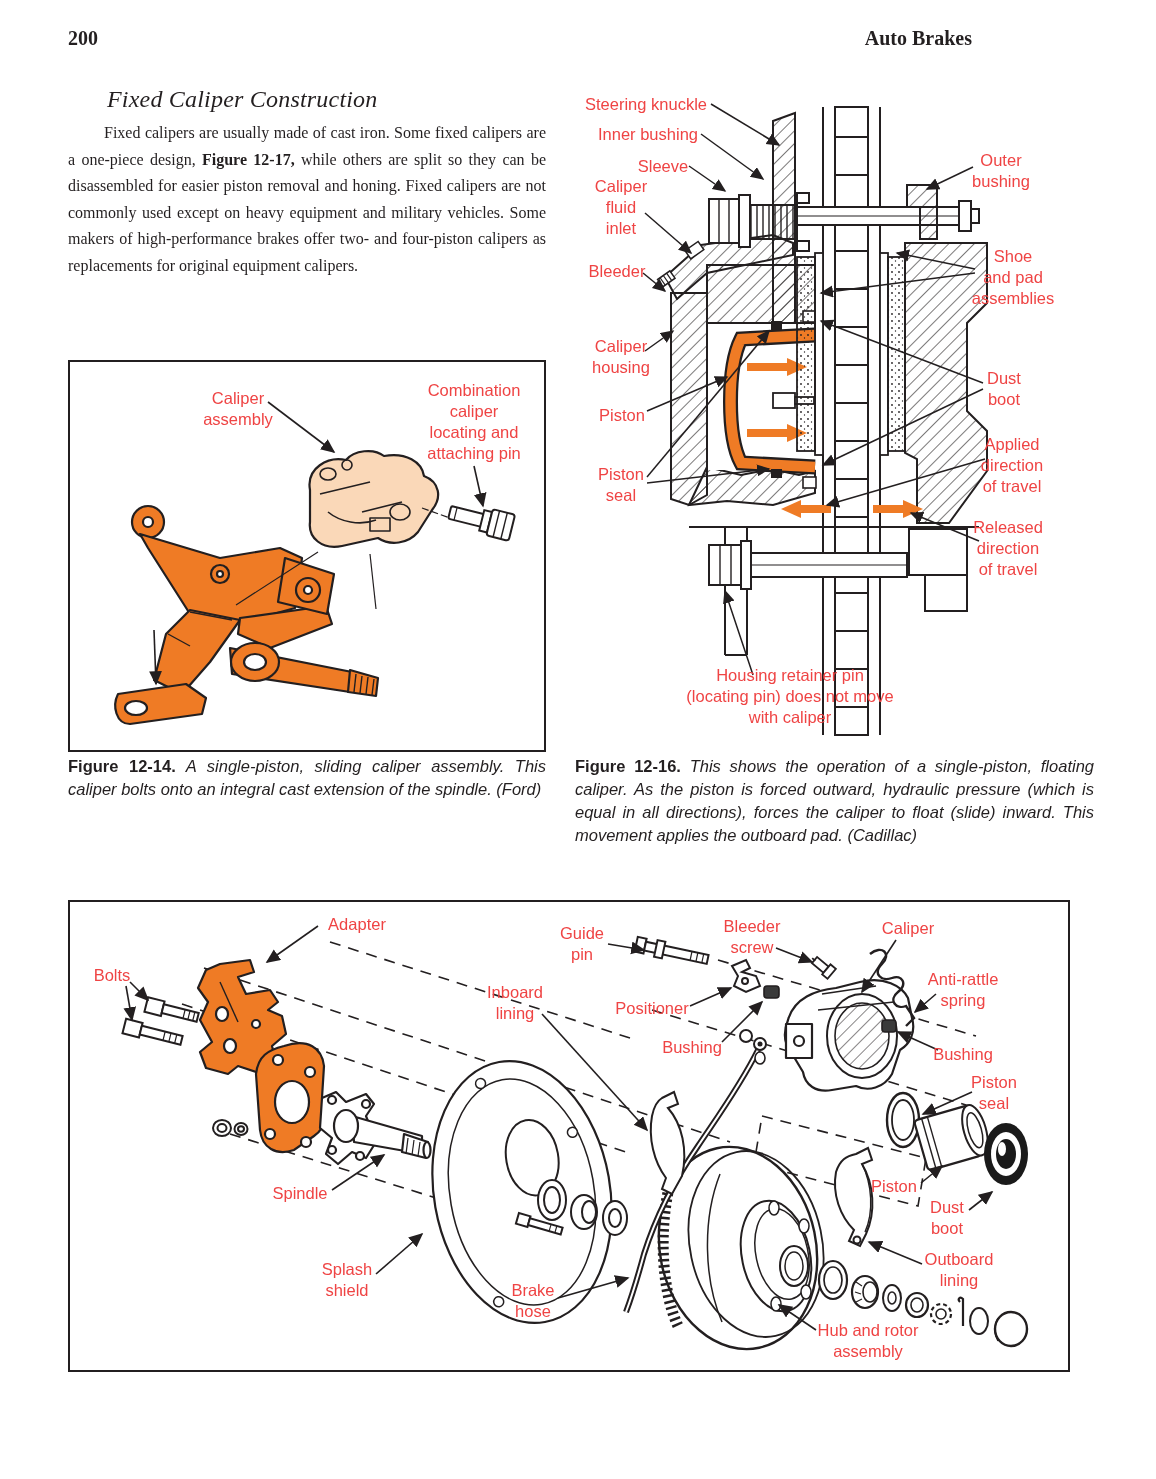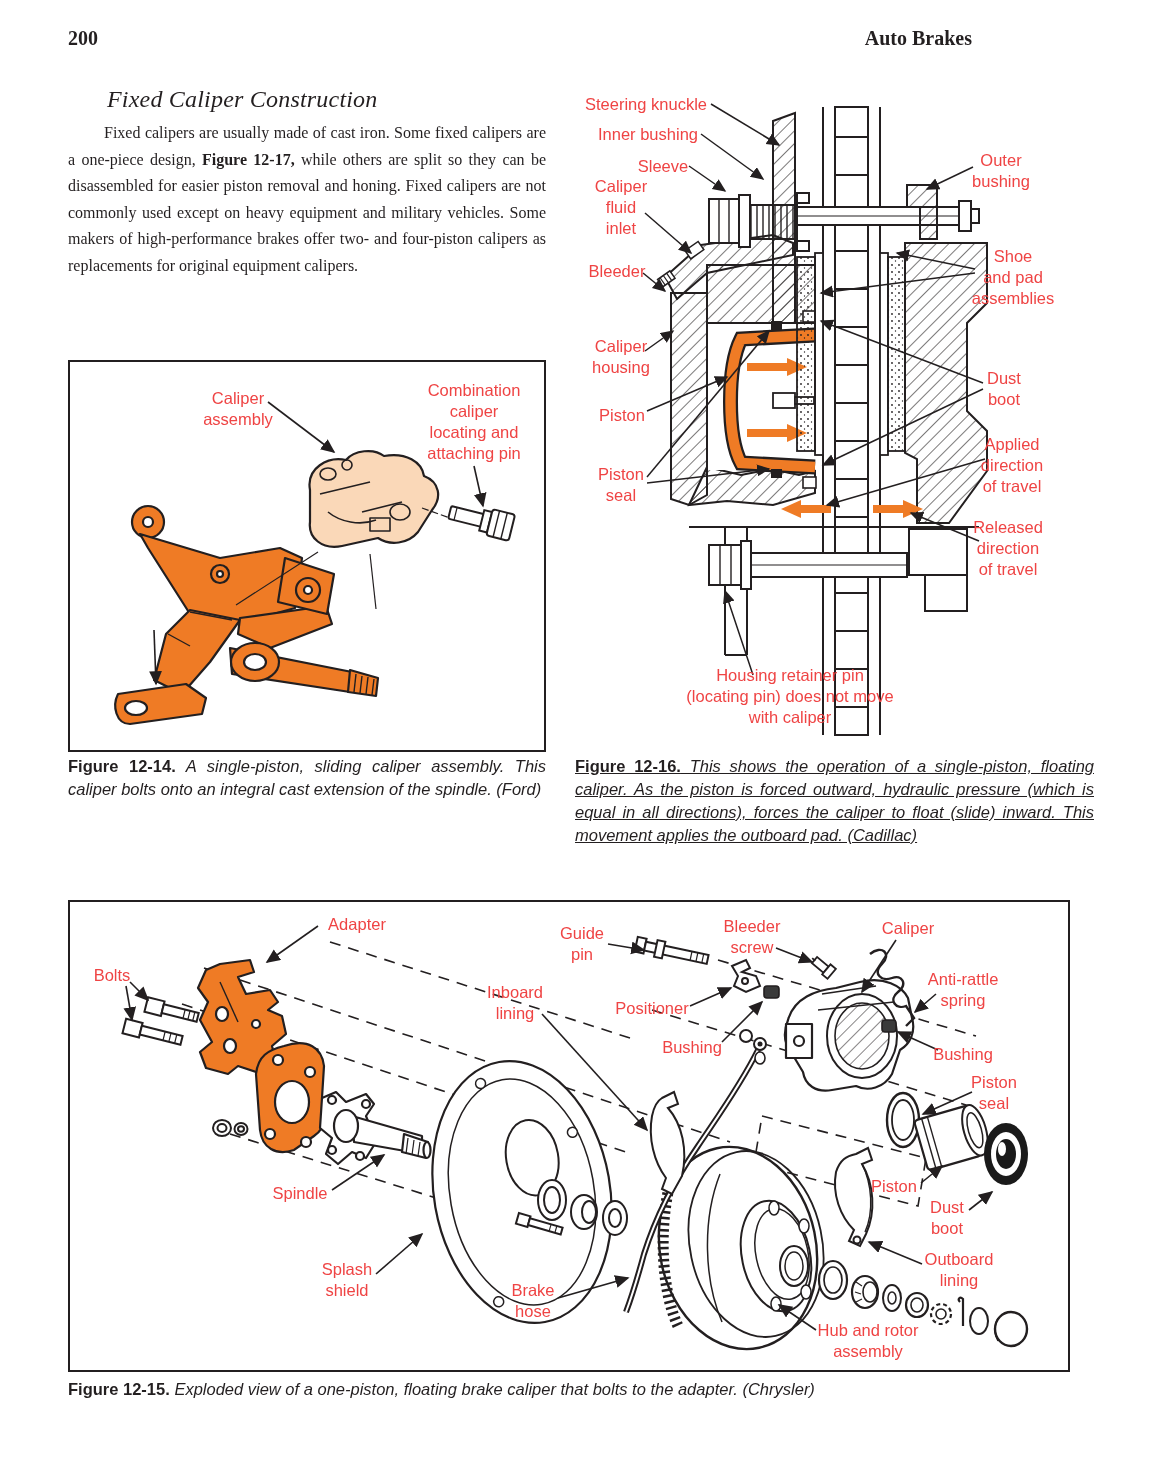--- a/index.html
+++ b/index.html
@@ -260,21 +260,21 @@
     <div class="lbl" style="left:437px;top:370px">Applied
 direction
 of travel</div>
     <div class="lbl" style="left:433px;top:453px">Released
 direction
 of travel</div>
     <div class="lbl" style="left:215px;top:601px">Housing retainer pin
 (locating pin) does not move
 with caliper</div>
   </div>
-  <div class="caption" style="left:575px;top:755px;width:519px;text-decoration:underline;"><b>Figure 12-16.</b><i> This shows the operation of a single-piston, floating caliper. As the piston is forced outward, hydraulic pressure (which is equal in all directions), forces the caliper to float (slide) inward. This movement applies the outboard pad. (Cadillac)</i></div>
+  <div class="caption" style="left:575px;top:755px;width:519px;"><b>Figure 12-16.</b><i> This shows the operation of a single-piston, floating caliper. As the piston is forced outward, hydraulic pressure (which is equal in all directions), forces the caliper to float (slide) inward. This movement applies the outboard pad. (Cadillac)</i></div>
 
   <div class="figbox fig" style="left:68px;top:900px;width:998px;height:468px;">
     <svg width="998" height="468" viewBox="0 0 998 468">
       <defs>
         <pattern id="h15" patternUnits="userSpaceOnUse" width="9" height="9" patternTransform="rotate(45)">
           <line x1="0" y1="0" x2="0" y2="9" stroke="#231F20" stroke-width="1.1"></line>
         </pattern>
         <marker id="ah15" markerWidth="10" markerHeight="10" refX="8" refY="4" orient="auto">
           <path d="M0,0 L9,4 L0,8 Z" fill="#231F20"></path>
         </marker>
@@ -519,15 +519,14 @@
     <div class="lbl" style="left:463px;top:399px">Brake
 hose</div>
     <div class="lbl" style="left:824px;top:284px">Piston</div>
     <div class="lbl" style="left:877px;top:316px">Dust
 boot</div>
     <div class="lbl" style="left:889px;top:368px">Outboard
 lining</div>
     <div class="lbl" style="left:798px;top:439px">Hub and rotor
 assembly</div>
   </div>
-  <div class="caption" style="left:68px;top:1378px;width:940px;text-align:left;"><b>Figure 12-15.</b><i> Exploded view of a one-piston, floating brake caliper that bolts to the adapter. (Chrysler)</i></div>
 
 </div>
 
 </body></html>

